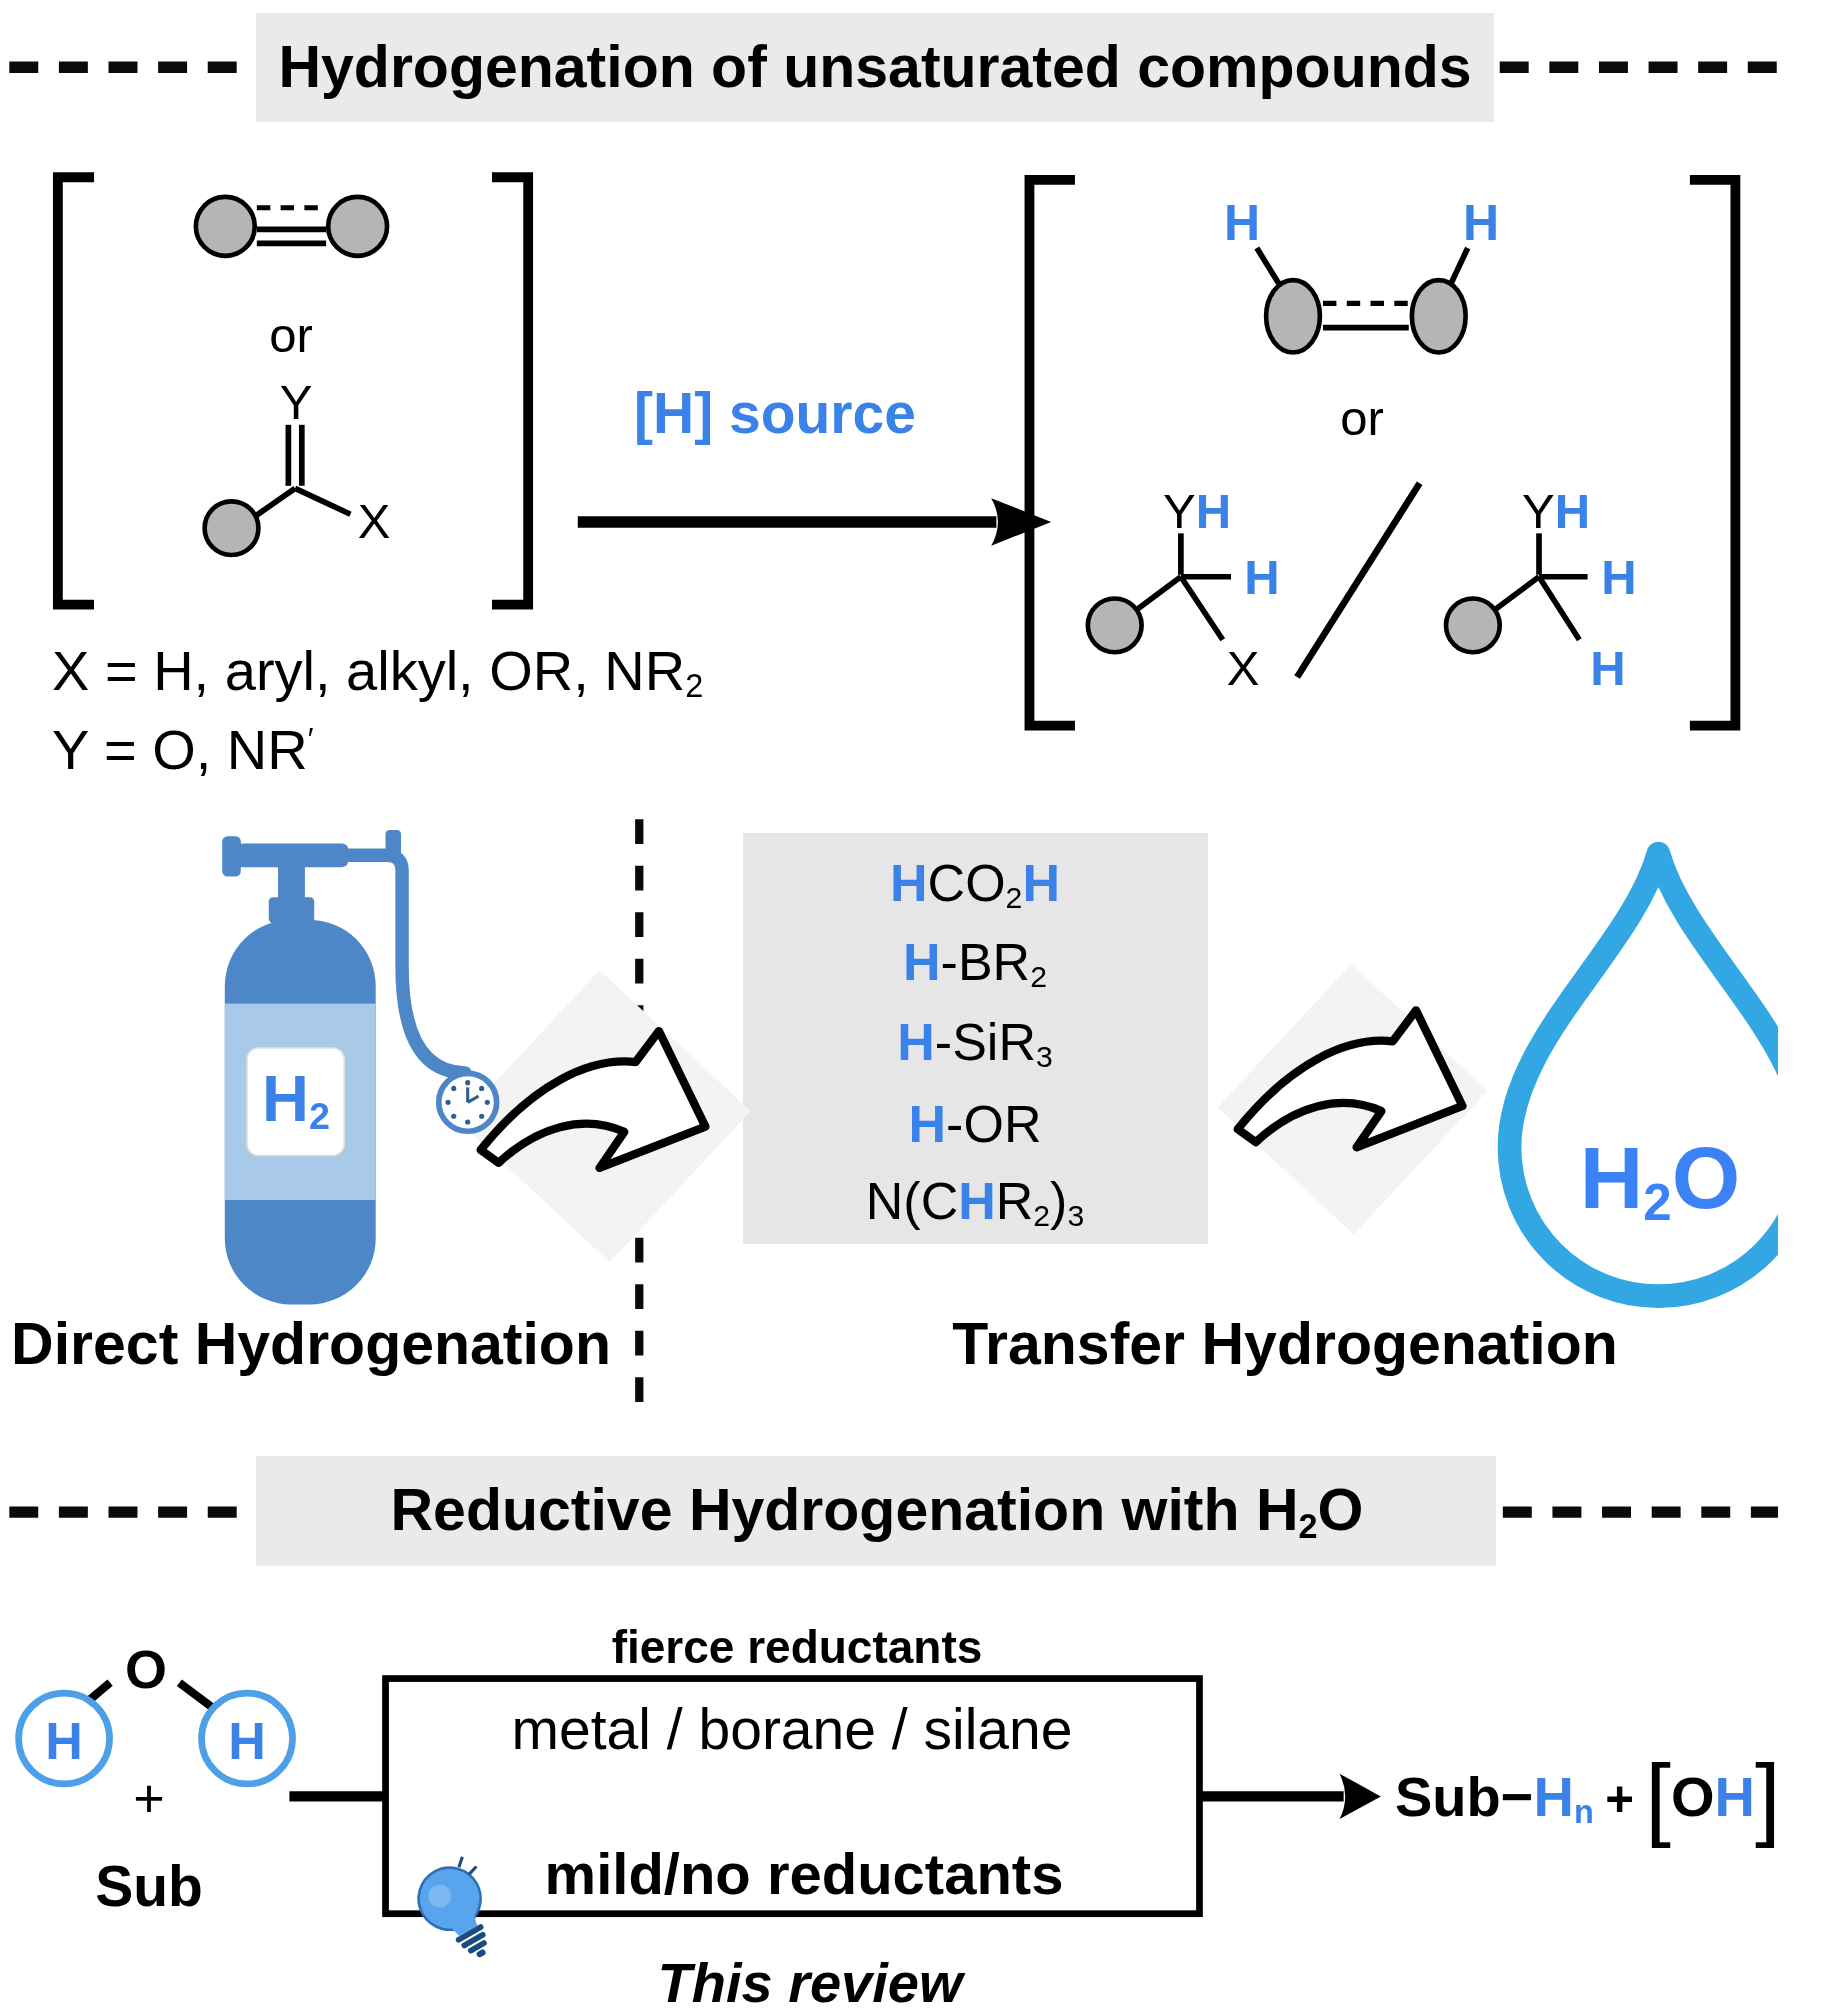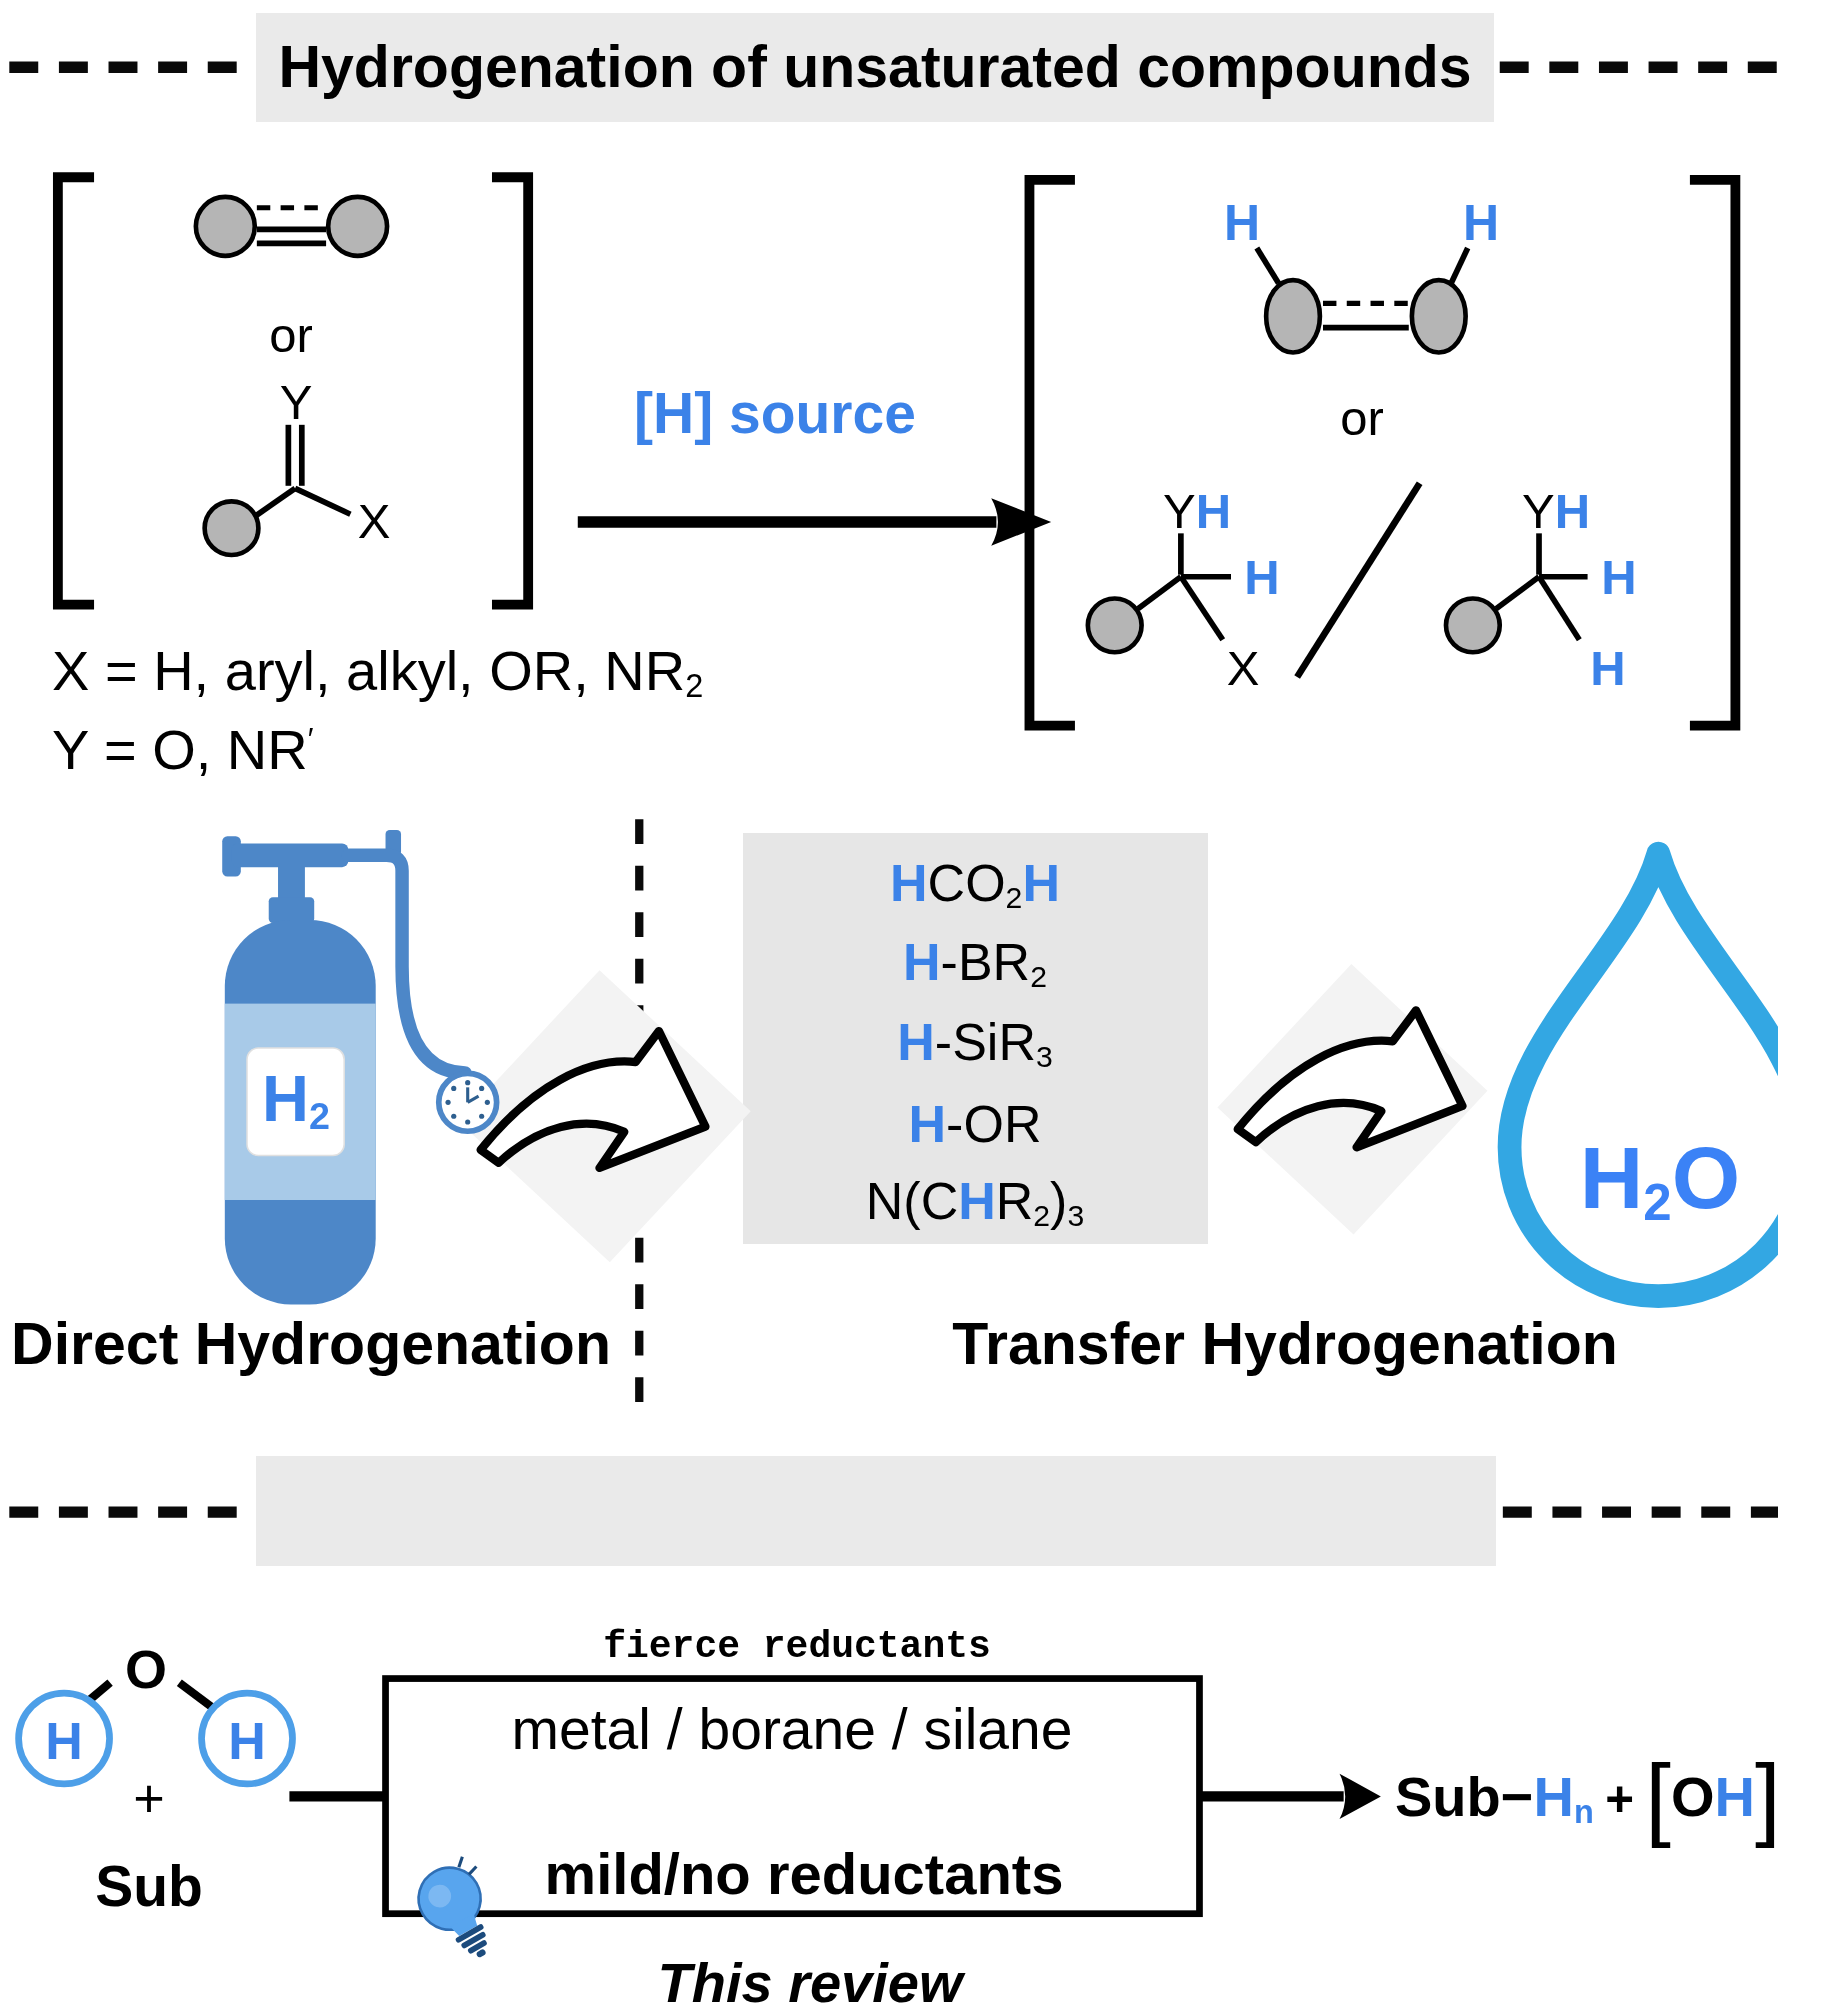--- a/index.html
+++ b/index.html
@@ -207,22 +207,25 @@
   <div class="t b" style="left:1285px;top:1344px;font-size:59px;">Transfer Hydrogenation</div>
 
   <div class="t b blue" style="left:296px;top:1101px;font-size:65px;">
     <span>H</span><span class="sb">2</span>
   </div>
 
   <div class="t b dropblue" style="left:1660px;top:1181px;font-size:88px;">
     <span>H</span><span class="sb">2</span><span>O</span>
   </div>
 
-
-  <div class="t b" style="left:797px;top:1647px;font-size:38px;font-family:Liberation Mono, monospace;">fierce reductants</div>
+  <div class="t b" style="left:877px;top:1512px;font-size:59px;">
+    <span>Reductive Hydrogenation with H</span><span class="sb">2</span><span>O</span>
+  </div>
+
+  <div class="t b" style="left:797px;top:1647px;font-size:46px;">fierce reductants</div>
   <div class="t" style="left:792px;top:1729px;font-size:57px;">metal / borane / silane</div>
   <div class="t b" style="left:804px;top:1874px;font-size:58px;">mild/no reductants</div>
   <div class="t b i red" style="left:810px;top:1983px;font-size:56px;">This review</div>
 
   <div class="t b" style="left:146px;top:1669px;font-size:54px;">O</div>
   <div class="t b blue" style="left:64px;top:1741px;font-size:52px;">H</div>
   <div class="t b blue" style="left:247px;top:1741px;font-size:52px;">H</div>
   <div class="t" style="left:149px;top:1798px;font-size:54px;">+</div>
   <div class="t b" style="left:149px;top:1886px;font-size:57px;">Sub</div>
 

